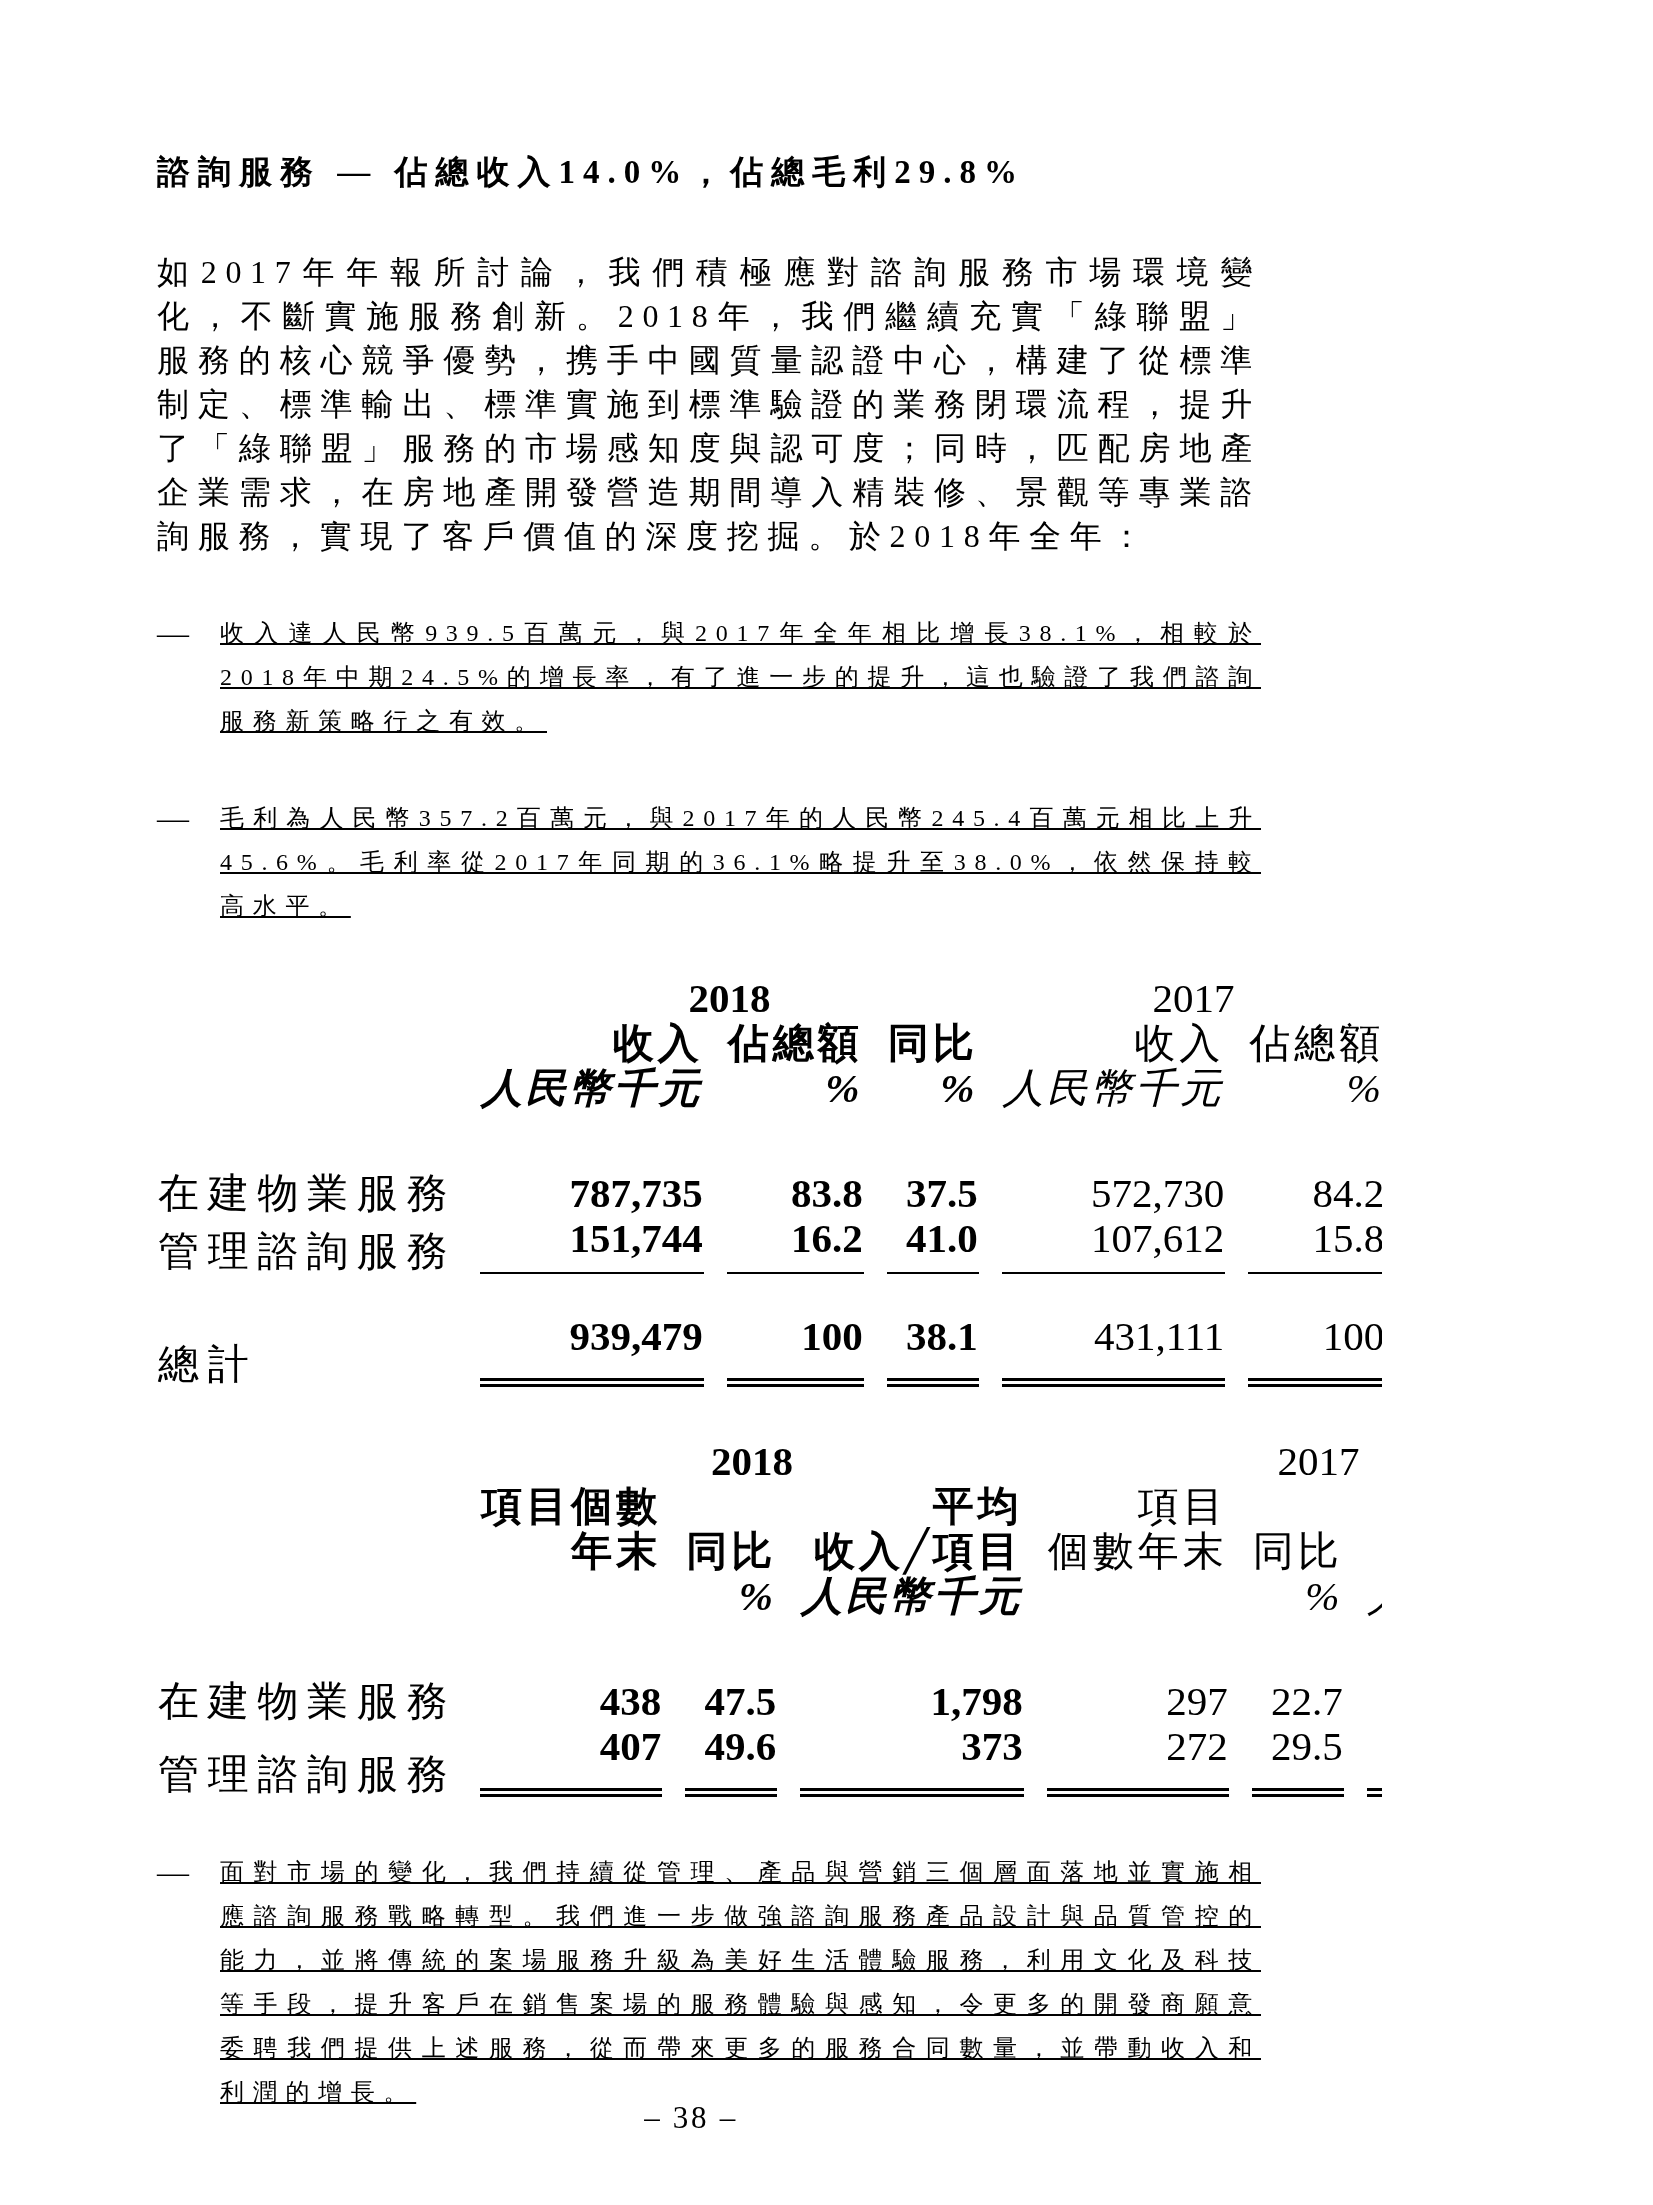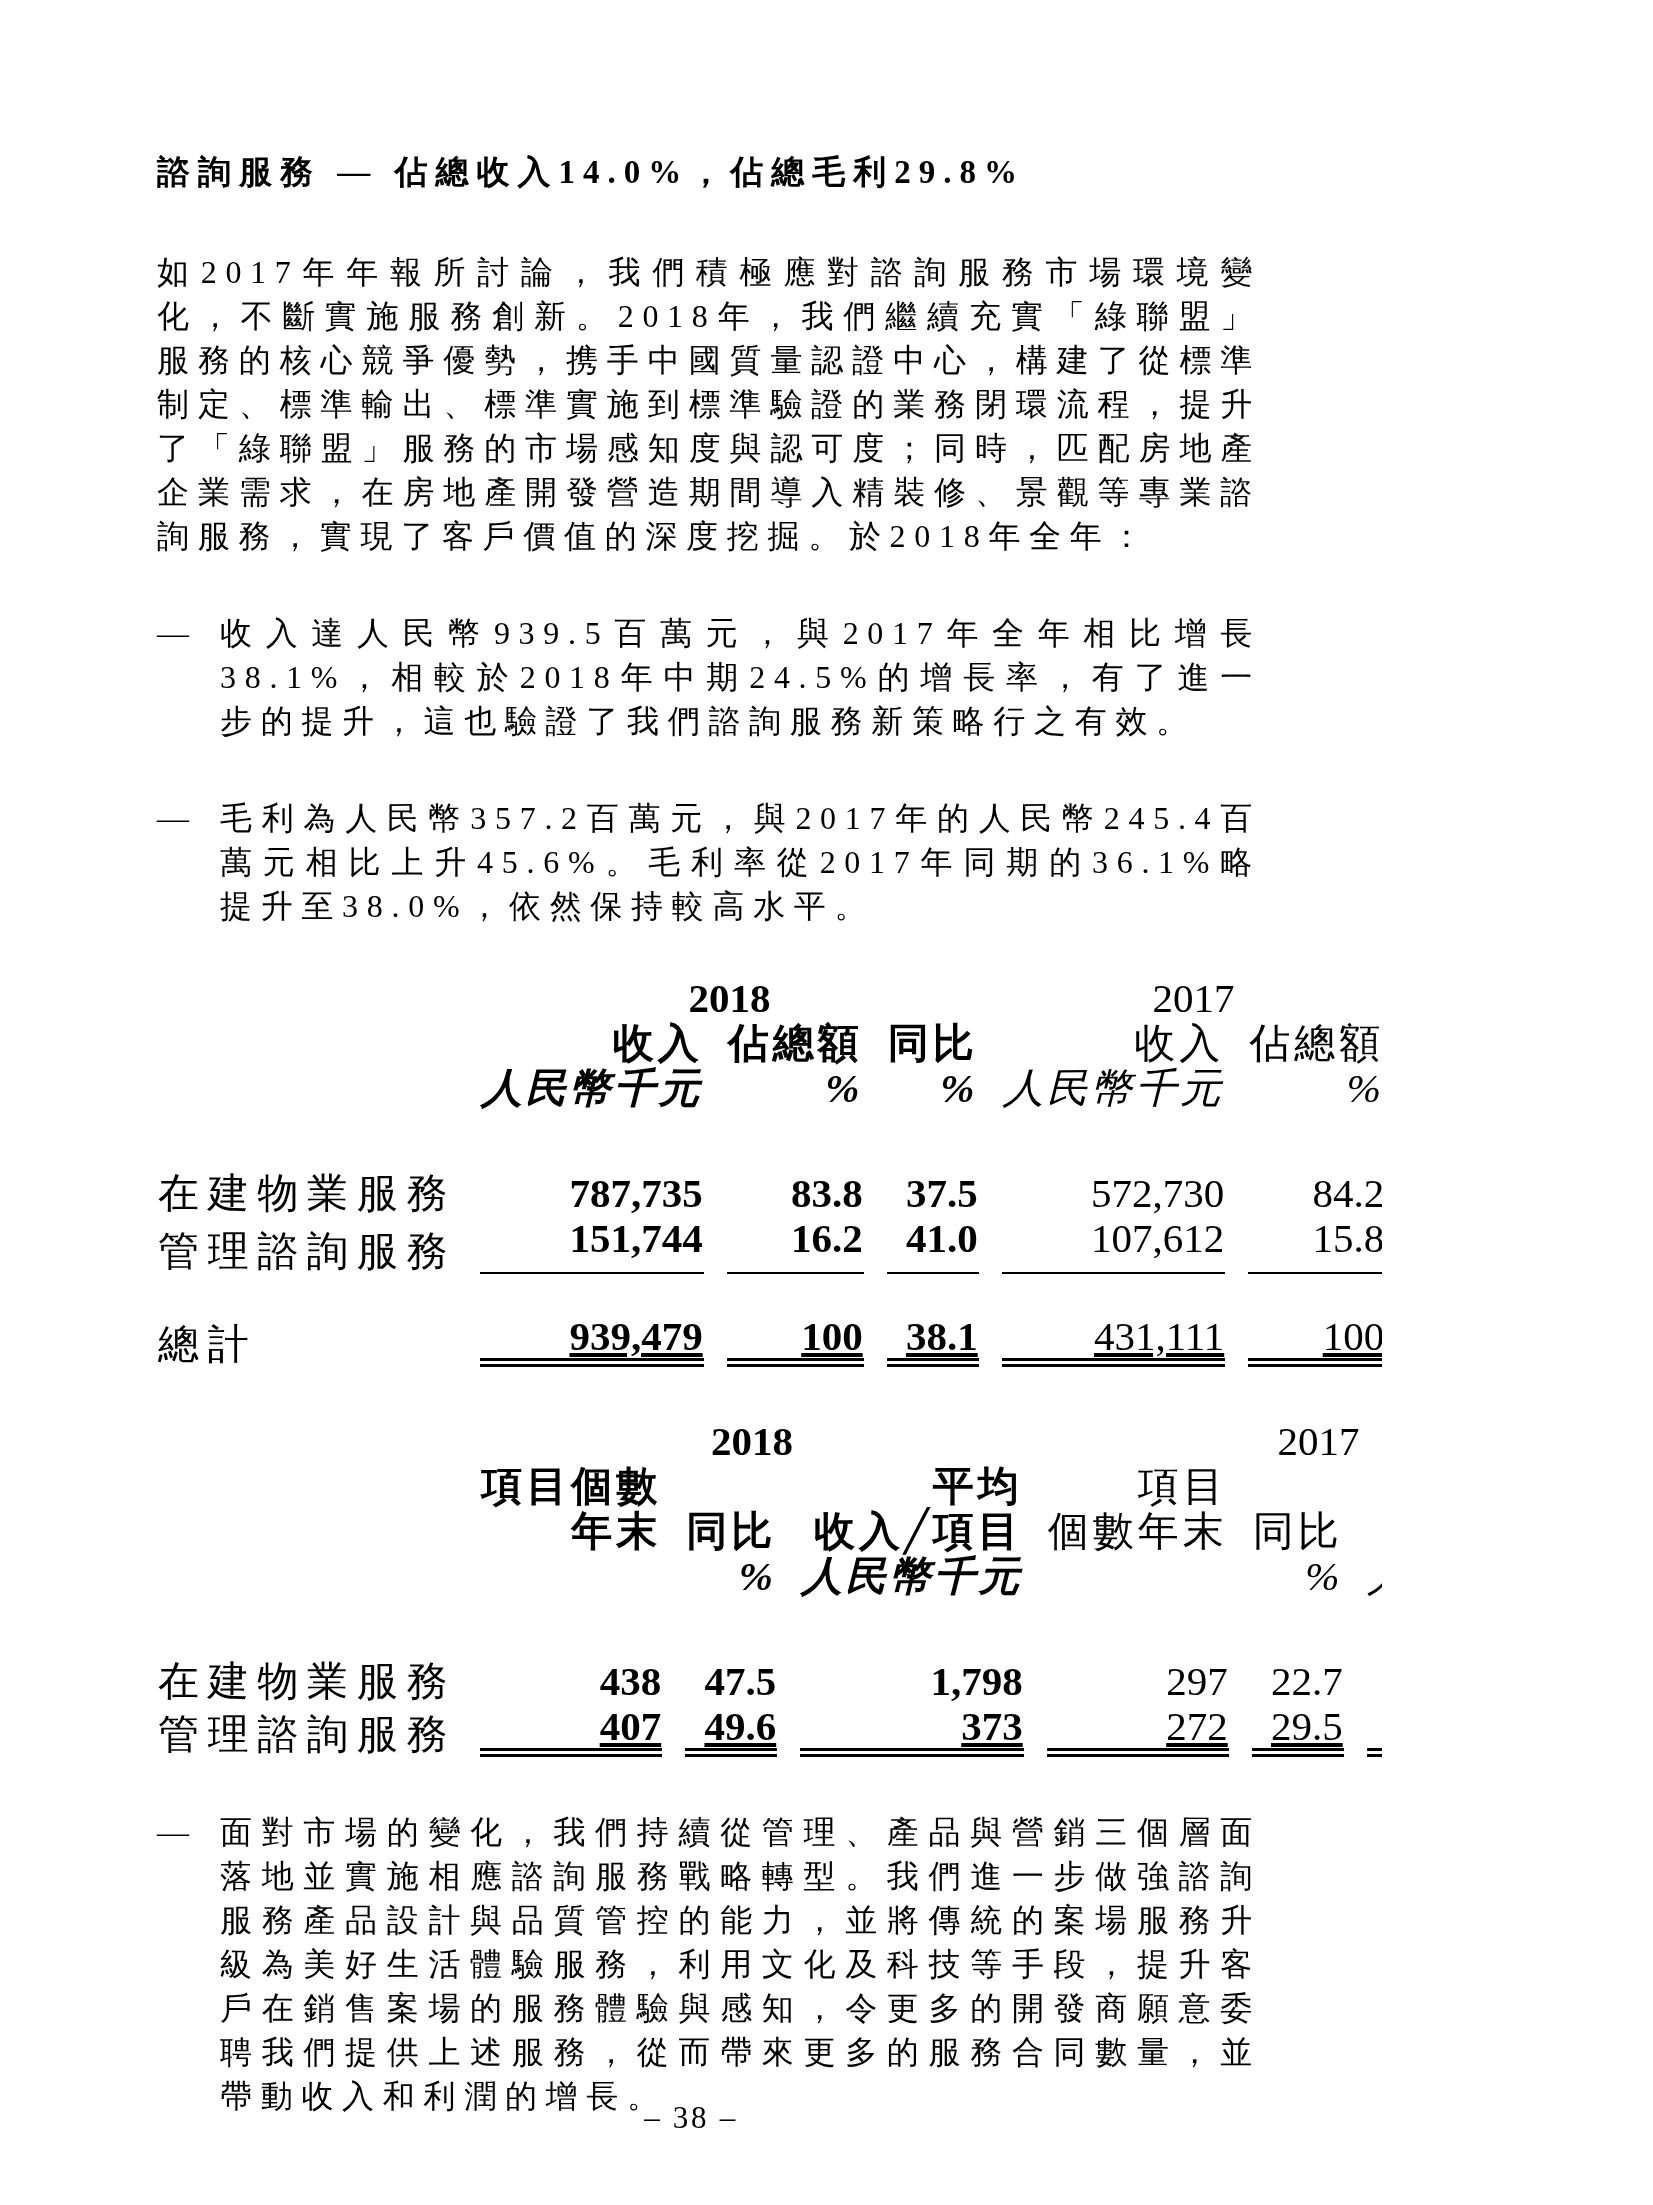--- a/index.html
+++ b/index.html
@@ -38,24 +38,25 @@
     display: flex;
     align-items: flex-start;
   }
   .bullet .marker {
     flex: 0 0 63px;
     font-size: 32px;
     line-height: 44px;
   }
   .bullet .btext {
     flex: 1 1 auto;
-    font-size: 32px;
+    font-size: 24px;
     line-height: 44px;
     letter-spacing: 8.7px;
     text-align: justify;
+    text-decoration: underline;
   }
   
   table.fin {
     border-collapse: separate;
     border-spacing: 23px 0;
     table-layout: fixed;
     margin-left: -23px;
     font-size: 41px;
   }
   table.fin.t1 { margin-top: 48px; }
@@ -68,21 +69,21 @@
   }
   td.yr  { text-align: center; }
   td.num { text-align: right; }
   td.hd  { text-align: right; letter-spacing: 4px; margin-top: 34px; }
   td.lbl { text-align: left; letter-spacing: 8.7px; }
   td.unit { text-align: right; font-style: italic; letter-spacing: 3.3px; }
   .b { font-weight: bold; }
   tr.gap-top td { padding-top: 61px; }
   tr.total-row td { padding-top: 41px; }
   td.rl  { border-bottom: 2.7px solid #000; padding-bottom: 12px; }
-  td.rld { border-bottom: 9.3px double #000; padding-bottom: 0; text-decoration: underline; }
+  td.rld { border-bottom: 9.3px double #000; padding-bottom: 20px; }
   .footer {
     position: absolute;
     bottom: 69px;
     left: 0;
     width: 100%;
     text-align: center;
     font-size: 31px;
     letter-spacing: 2.7px;
   }
 </style>

